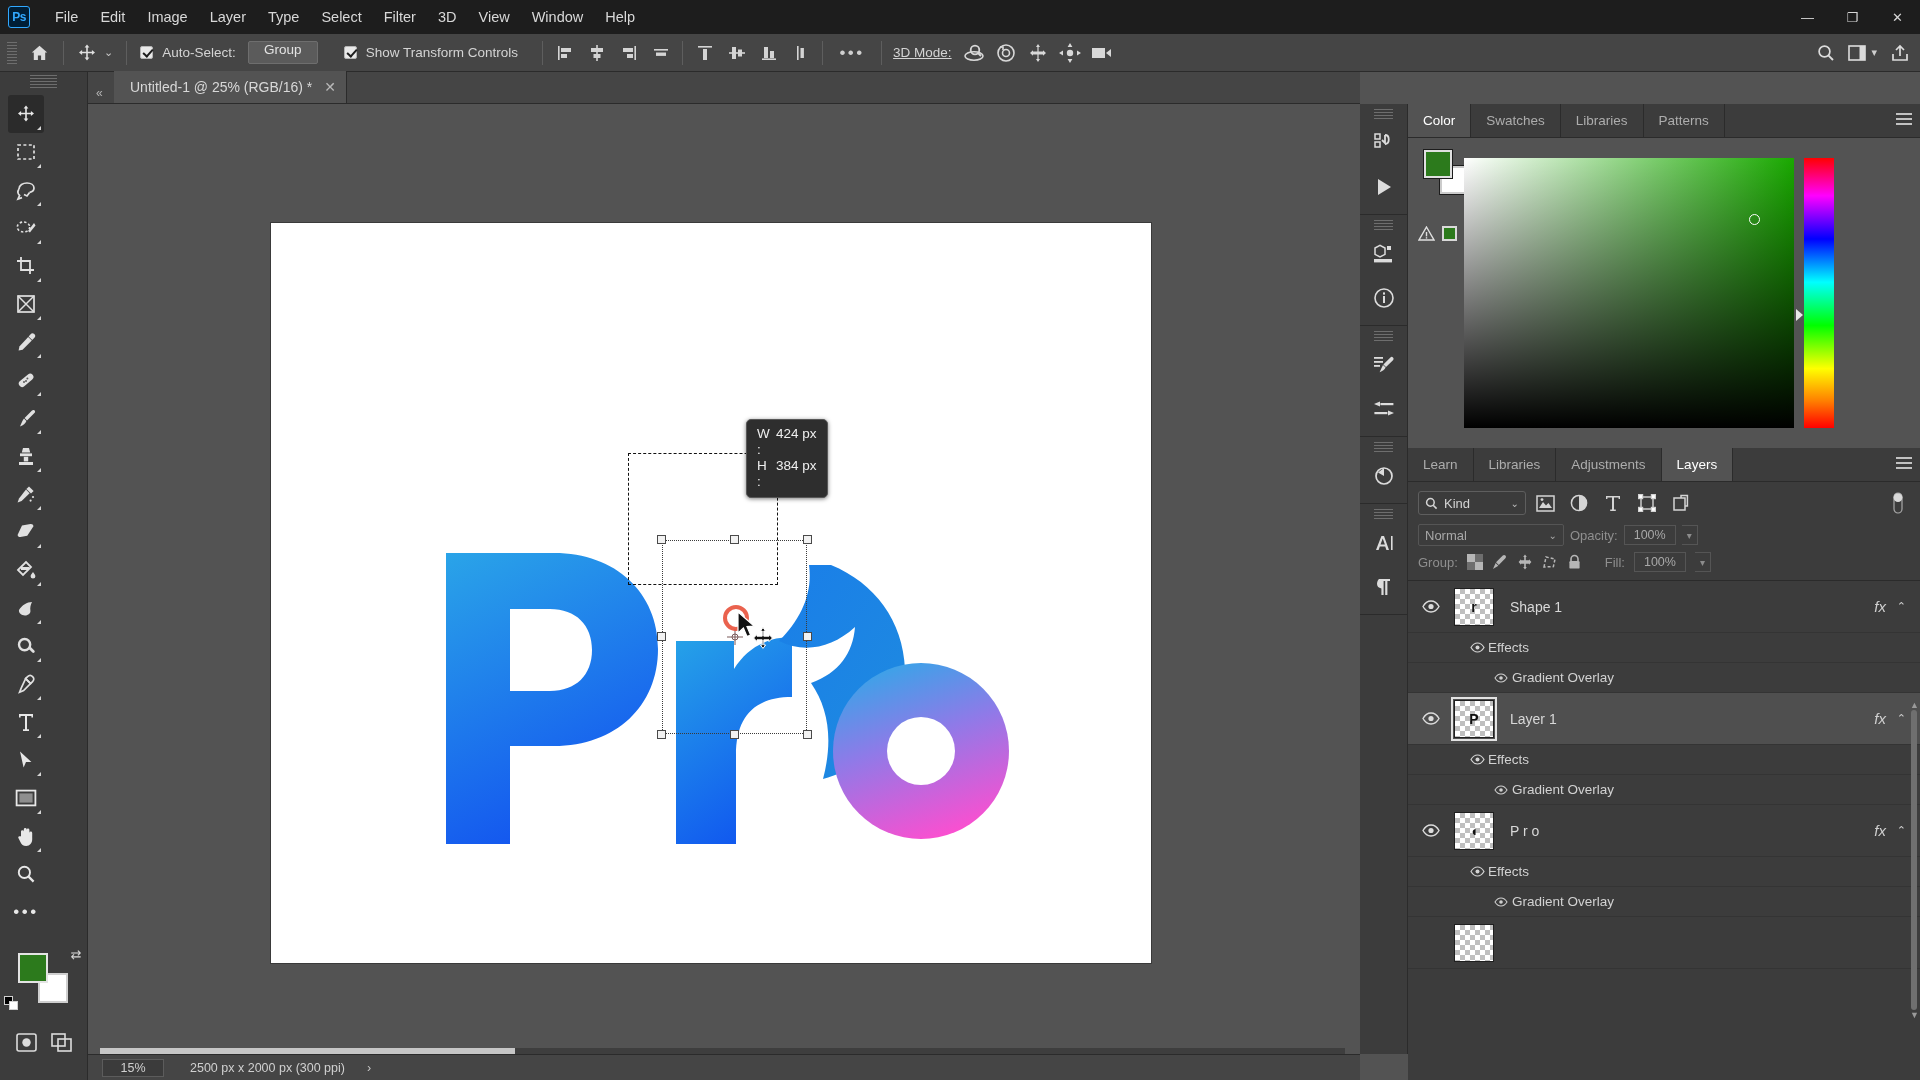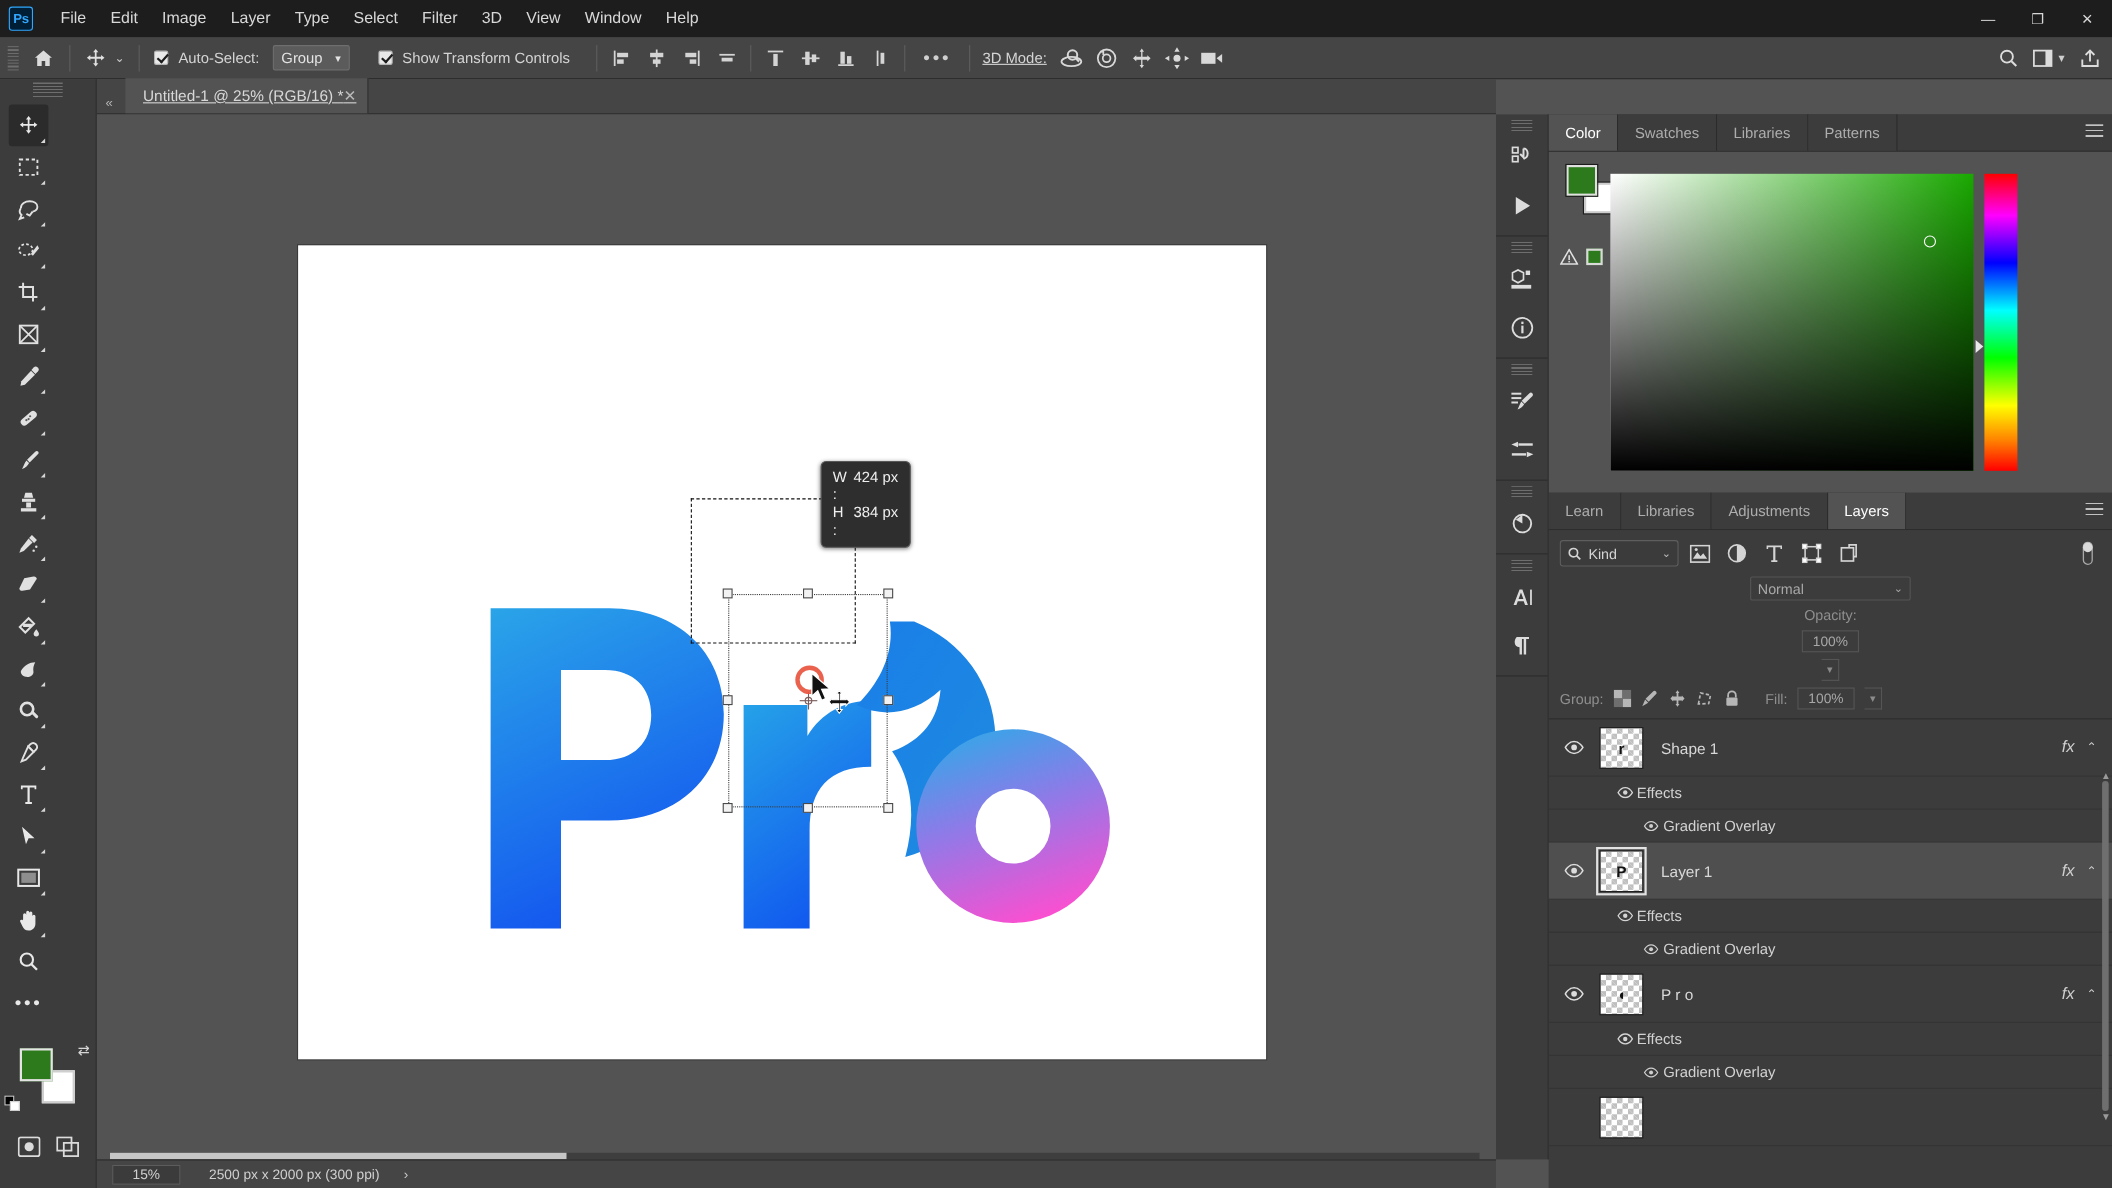--- a/index.html
+++ b/index.html
@@ -51,21 +51,21 @@
     position: relative; display: inline-block;
   }
   .chk::after {
     content: ""; position: absolute; left: 4px; top: 0px; width: 4px; height: 8px;
     border: solid #1d1d1d; border-width: 0 2px 2px 0; transform: rotate(42deg);
   }
   .ob-label { margin-left: 5px; }
   .ob-select {
     margin-left: 8px; background: #5b5b5b; border: 1px solid #6e6e6e; border-radius: 2px;
     height: 23px; min-width: 70px; display: flex; align-items: center; justify-content: space-between;
-    padding: 0 7px; gap: 10px; color: #e3e3e3; font-size: 13.5px;
+    padding: 0 7px; gap: 10px; color: #e3e3e3; font-size: 13.5px; flex-direction: column;
   }
   .align-group { display: flex; align-items: center; gap: 3px; }
   .icon-btn {
     width: 29px; height: 28px; display: flex; align-items: center; justify-content: center;
     border-radius: 2px;
   }
   .dots { letter-spacing: 2.5px; font-size: 17px; color: #cfcfcf; line-height: 10px; }
   .ob-right { position: absolute; right: 6px; display: flex; align-items: center; gap: 2px; }
 
   
@@ -110,22 +110,22 @@
   
   .docstrip {
     position: absolute; left: 88px; top: 72px; width: 1272px; height: 32px;
     background: #454545; border-bottom: 1px solid #2b2b2b; display: flex; align-items: flex-end;
   }
   .collapse-arrows {
     position: absolute; left: 96px; top: 86px; color: #b4b4b4; font-size: 12px;
   }
   .doctab {
     height: 32px; background: #535353; display: flex; align-items: center;
-    padding: 0 10px 0 16px; color: #d8d8d8; font-size: 14px;
-    border-right: 1px solid #2b2b2b; margin-left: 26px; text-decoration: underline;
+    padding: 0 10px 0 16px; gap: 12px; color: #d8d8d8; font-size: 14px;
+    border-right: 1px solid #2b2b2b; margin-left: 26px;
   }
   .doctab .x { color: #b9b9b9; font-size: 14px; }
 
   
   .canvasarea {
     position: absolute; left: 88px; top: 104px; width: 1272px; height: 950px;
     background: #535353; overflow: hidden;
   }
   .canvas {
     position: absolute; left: 183px; top: 119px; width: 880px; height: 740px;
@@ -258,21 +258,21 @@
   .layers-panel { background: #3c3c3c; height: 632px; position: relative; }
   .lp-filter { display: flex; align-items: center; gap: 4px; padding: 8px 10px 6px; }
   .lp-search {
     width: 108px; height: 24px; background: #3b3b3b; border: 1px solid #5e5e5e; border-radius: 3px;
     display: flex; align-items: center; padding: 0 6px; gap: 6px; color: #d4d4d4; font-size: 13px;
   }
   .lp-search .caret { margin-left: auto; font-size: 10px; color: #bdbdbd; }
   .lp-ficon { width: 30px; height: 26px; display: flex; align-items: center; justify-content: center; }
   .lp-toggle { margin-left: auto; margin-right: 4px; }
   .lp-row2 {
-    display: flex; align-items: center; gap: 6px; padding: 2px 10px 4px; color: #8f8f8f; font-size: 13px; flex-direction: column;
+    display: flex; align-items: center; gap: 6px; padding: 2px 10px 4px; color: #8f8f8f; font-size: 13px;
   }
   .lp-blend {
     width: 146px; height: 22px; background: #3c3c3c; border: 1px solid #555; border-radius: 2px;
     display: flex; align-items: center; justify-content: space-between; padding: 0 6px; color: #a8a8a8;
   }
   .lp-num {
     width: 52px; height: 20px; border: 1px solid #555; display: flex; align-items: center;
     justify-content: center; color: #a8a8a8; font-size: 12.5px;
   }
   .lp-stepper { color: #8c8c8c; font-size: 10px; border: 1px solid #555; border-left: none; height: 20px; width: 16px; display: flex; align-items: center; justify-content: center; }

